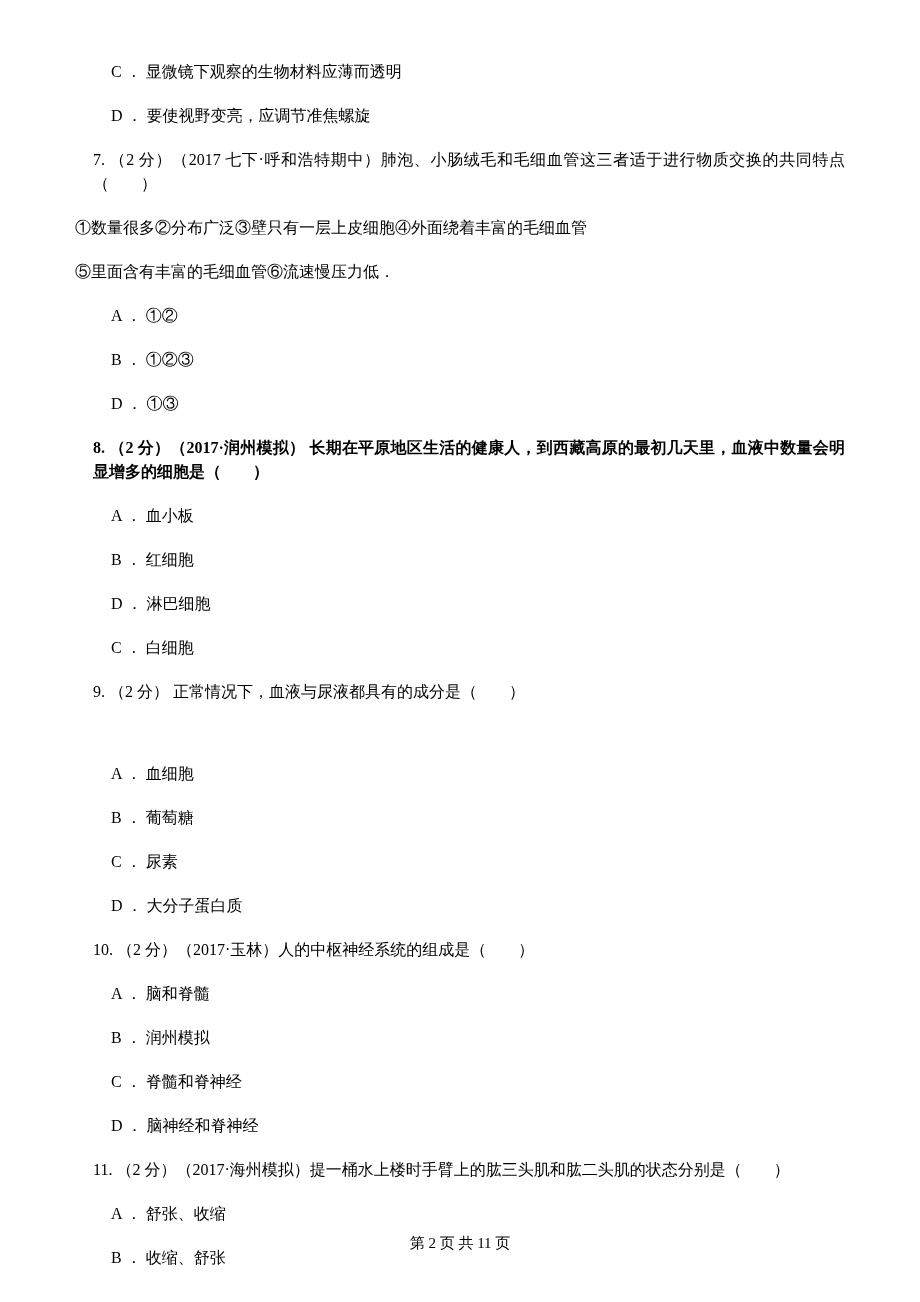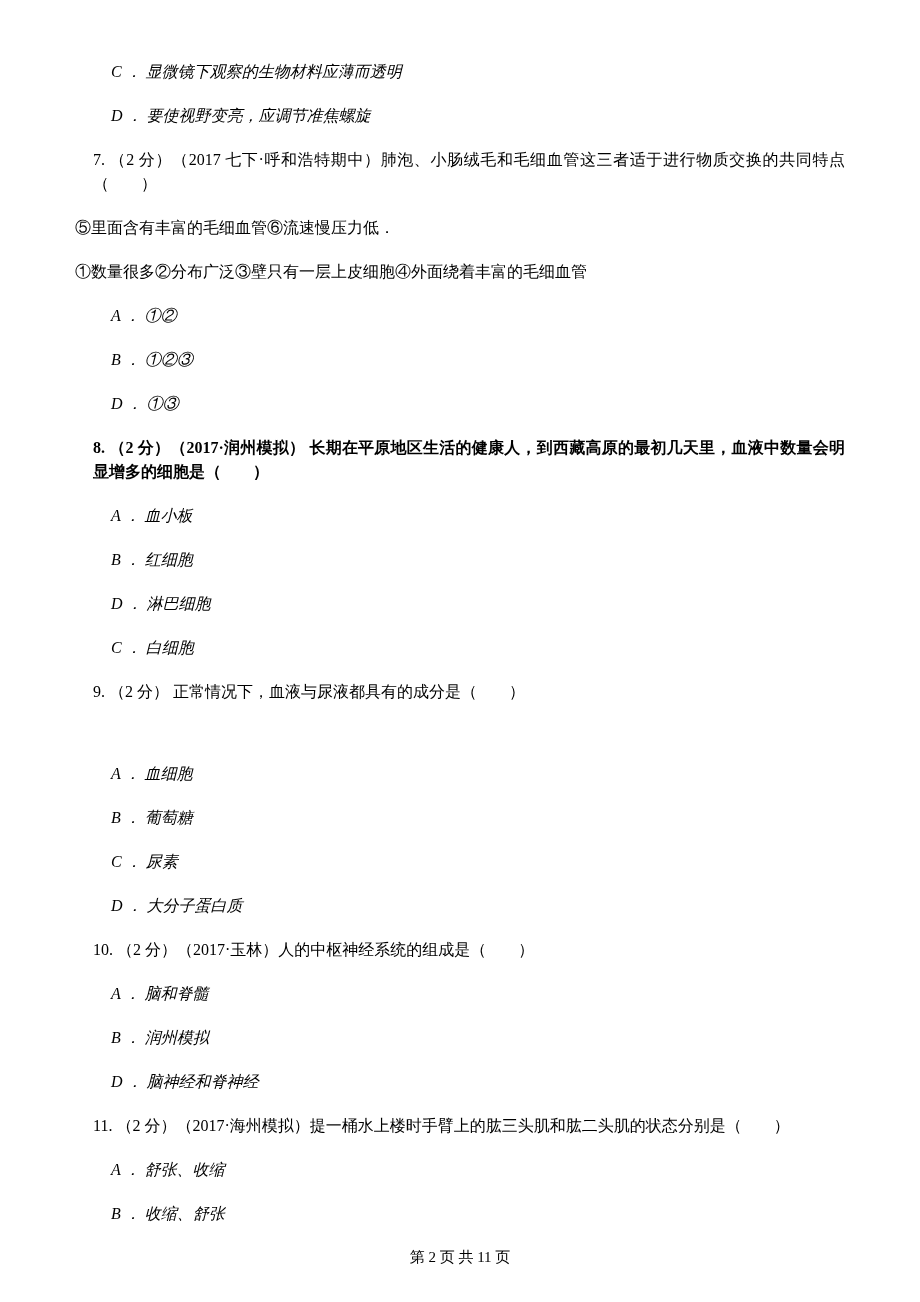--- a/index.html
+++ b/index.html
@@ -9,63 +9,64 @@
       background: #ffffff;
       font-family: "SimSun", "宋体", serif;
       font-size: 16px;
       color: #000000;
       line-height: 1.5;
       position: relative;
     }
     .content {
       padding: 60px 75px 0 75px;
     }
-    .indent-2 { padding-left: 36px; margin-bottom: 20px; font-style: italic; }
+    .indent-2 { padding-left: 36px; margin-bottom: 20px; }
     .indent-1 { padding-left: 18px; margin-bottom: 20px; }
     .no-indent { padding-left: 0; margin-bottom: 20px; }
     .q-stem { text-align: justify; }
     .footer {
       position: absolute;
-      bottom: 34px;
+      bottom: 48px;
       width: 100%;
       text-align: center;
       font-size: 15px;
     }
   </style>
 </head>
 <body>
 
 <div class="content">
 
   <div class="indent-2">C ． 显微镜下观察的生物材料应薄而透明</div>
   <div class="indent-2">D ． 要使视野变亮，应调节准焦螺旋</div>
 
   <div class="indent-1 q-stem">7. （2 分）（2017 七下·呼和浩特期中）肺泡、小肠绒毛和毛细血管这三者适于进行物质交换的共同特点（　　）</div>
+  <div class="no-indent">①数量很多②分布广泛③壁只有一层上皮细胞④外面绕着丰富的毛细血管</div>
   <div class="no-indent">⑤里面含有丰富的毛细血管⑥流速慢压力低．</div>
-  <div class="no-indent">①数量很多②分布广泛③壁只有一层上皮细胞④外面绕着丰富的毛细血管</div>
   <div class="indent-2">A ． ①②</div>
   <div class="indent-2">B ． ①②③</div>
   <div class="indent-2">D ． ①③</div>
 
   <div class="indent-1 q-stem" style="text-indent:0;font-weight:bold;">8. （2 分）（2017·润州模拟） 长期在平原地区生活的健康人，到西藏高原的最初几天里，血液中数量会明显增多的细胞是（　　）</div>
   <div class="indent-2">A ． 血小板</div>
   <div class="indent-2">B ． 红细胞</div>
   <div class="indent-2">D ． 淋巴细胞</div>
   <div class="indent-2">C ． 白细胞</div>
 
   <div class="indent-1 q-stem">9. （2 分） 正常情况下，血液与尿液都具有的成分是（　　）</div>
   <div style="height:38px"></div>
   <div class="indent-2">A ． 血细胞</div>
   <div class="indent-2">B ． 葡萄糖</div>
   <div class="indent-2">C ． 尿素</div>
   <div class="indent-2">D ． 大分子蛋白质</div>
 
   <div class="indent-1 q-stem">10. （2 分）（2017·玉林）人的中枢神经系统的组成是（　　）</div>
   <div class="indent-2">A ． 脑和脊髓</div>
   <div class="indent-2">B ． 润州模拟</div>
+  <div class="indent-2">C ． 脊髓和脊神经</div>
   <div class="indent-2">D ． 脑神经和脊神经</div>
 
   <div class="indent-1 q-stem">11. （2 分）（2017·海州模拟）提一桶水上楼时手臂上的肱三头肌和肱二头肌的状态分别是（　　）</div>
   <div class="indent-2">A ． 舒张、收缩</div>
   <div class="indent-2">B ． 收缩、舒张</div>
 
 </div>
 
 <div class="footer">第 2 页 共 11 页</div>
 

